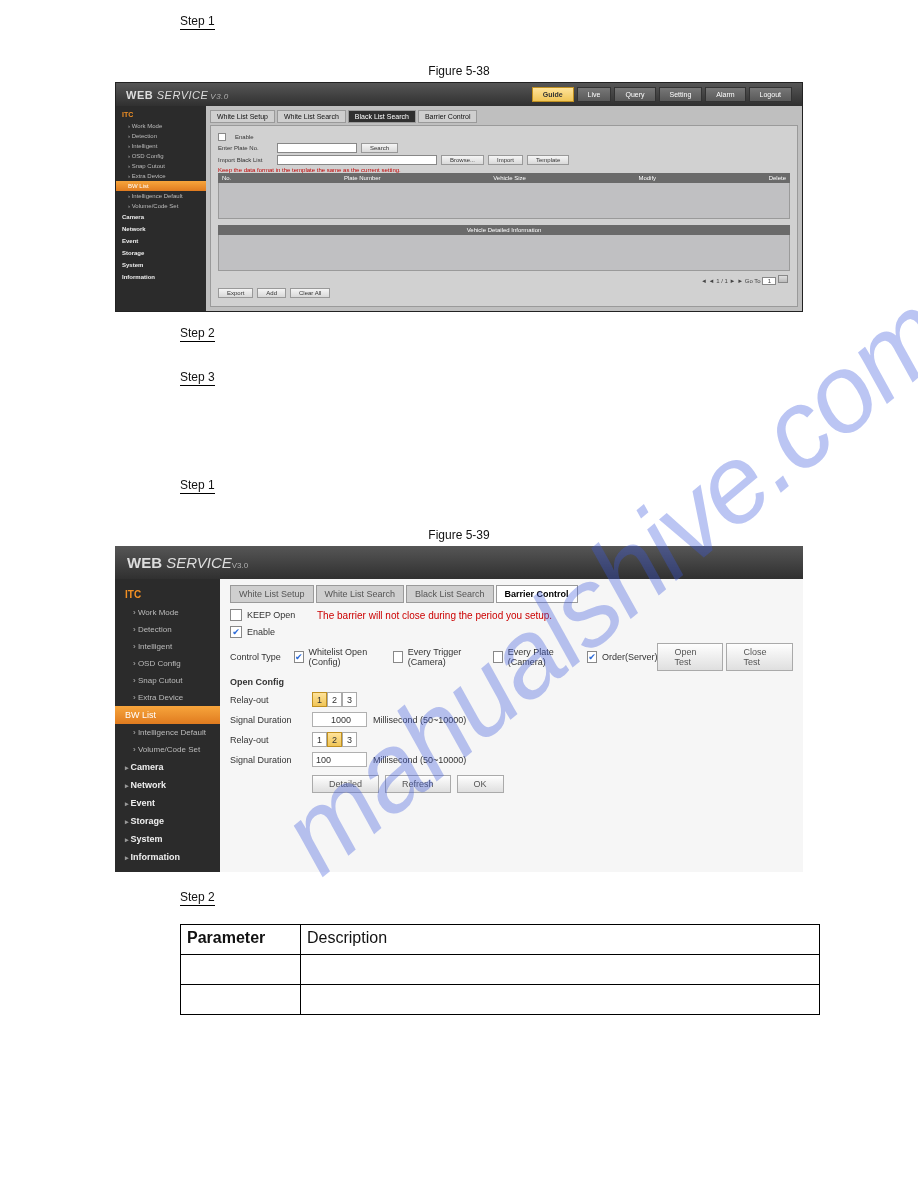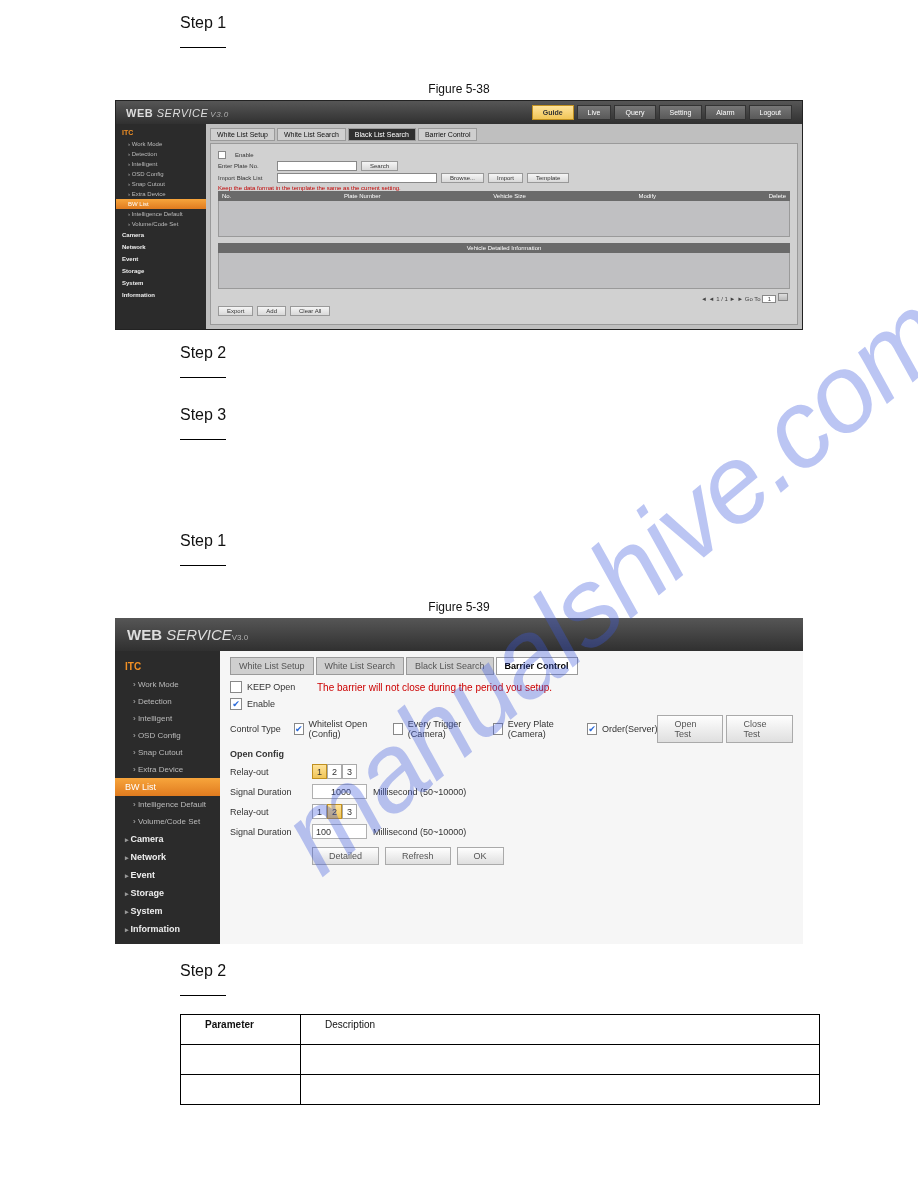--- a/index.html
+++ b/index.html
@@ -1,19 +1,19 @@
 <!DOCTYPE html>
 <html><head>
 <meta charset="utf-8">
 <style>
   * { box-sizing: border-box; margin: 0; padding: 0; }
   body { font-family: Arial, sans-serif; font-size: 11px; background: #fff; width: 918px; color: #111; }
   .page { padding: 0 20px 40px; position: relative; }
   .wm { position: absolute; font-size: 110px; font-style: italic; color: rgba(60,90,220,0.35); transform: rotate(-40deg); left: 200px; top: 520px; pointer-events: none; z-index: 50; white-space: nowrap; font-weight: 300; letter-spacing: -2px; }
-  .step { border-bottom: 1px solid #000; display: inline-block; margin: 14px 0 8px 160px; font-size: 16px; padding-bottom: 15px; }
+  .step { border-bottom: 1px solid #000; display: inline-block; margin: 14px 0 8px 160px; font-size: 12px; padding-bottom: 1px; }
   .figcap { text-align: center; font-size: 12px; margin: 26px 0 4px; }
   .app { margin: 0 95px; background: #2f2f2f; border: 1px solid #222; }
   .titlebar { display: flex; align-items: center; justify-content: space-between; padding: 4px 10px; background: linear-gradient(#565656,#303030); color: #ddd; }
   .logo { font-style: italic; font-weight: 400; letter-spacing: 0.5px; }
   .logo b { font-weight: 700; font-style: normal; }
   .ver { font-size: 8px; opacity: 0.7; margin-left: 2px; }
   .topbtns { display: flex; gap: 3px; }
   .topbtn { background: linear-gradient(#777,#595959); color: #fff; font-size: 7px; padding: 3px 10px; border: 1px solid #333; }
   .topbtn.act { background: linear-gradient(#ffe39a,#f0c557); color: #333; font-weight: bold; border-color: #c09020; }
   .body1 { display: flex; background: #bfbfbf; }
@@ -62,21 +62,21 @@
   .flab { width: 82px; font-size: 9px; }
   .cb { width: 12px; height: 12px; border: 1px solid #888; background: #fff; display: inline-flex; align-items: center; justify-content: center; margin-right: 5px; font-size: 9px; color: #2b6ad8; }
   .red2 { color: #c00; font-size: 10px; }
   .inp2 { background: #fff; border: 1px solid #b0b0b0; height: 15px; }
   .hhdr { font-weight: bold; margin: 6px 0 3px; font-size: 9px; }
   .relay { width: 15px; height: 15px; border: 1px solid #aaa; background: #fff; font-size: 9px; text-align: center; line-height: 14px; }
   .relay.sel { background: linear-gradient(#ffe39a,#f0c557); border-color: #c09020; }
   .btn2 { background: linear-gradient(#fefefe,#dfdfdf); border: 1px solid #aaa; padding: 3px 16px; font-size: 9px; color: #555; }
   
   .tbl { margin: 10px 0 30px 160px; width: 640px; border-collapse: collapse; }
-  .tbl td { border: 1px solid #000; height: 30px; padding: 4px 24px; font-size: 10px; vertical-align: top; }
+  .tbl td { border: 1px solid #000; height: 30px; padding: 4px 6px; font-size: 16px; vertical-align: top; }
   .tbl td.c1 { width: 120px; font-weight: bold; }
 </style>
 </head>
 <body>
 
 <div class="page">
   <div class="wm">mahualshive.com</div>
 
   <div class="step">Step 1</div>
   <div class="figcap">Figure 5-38</div>

